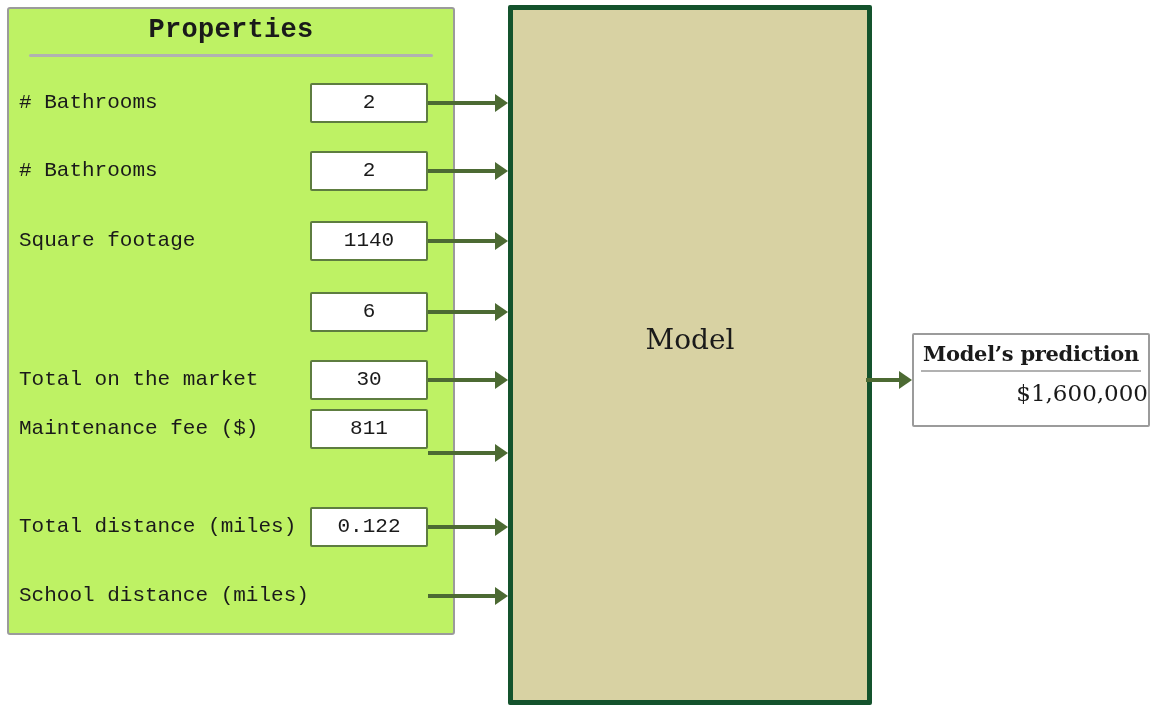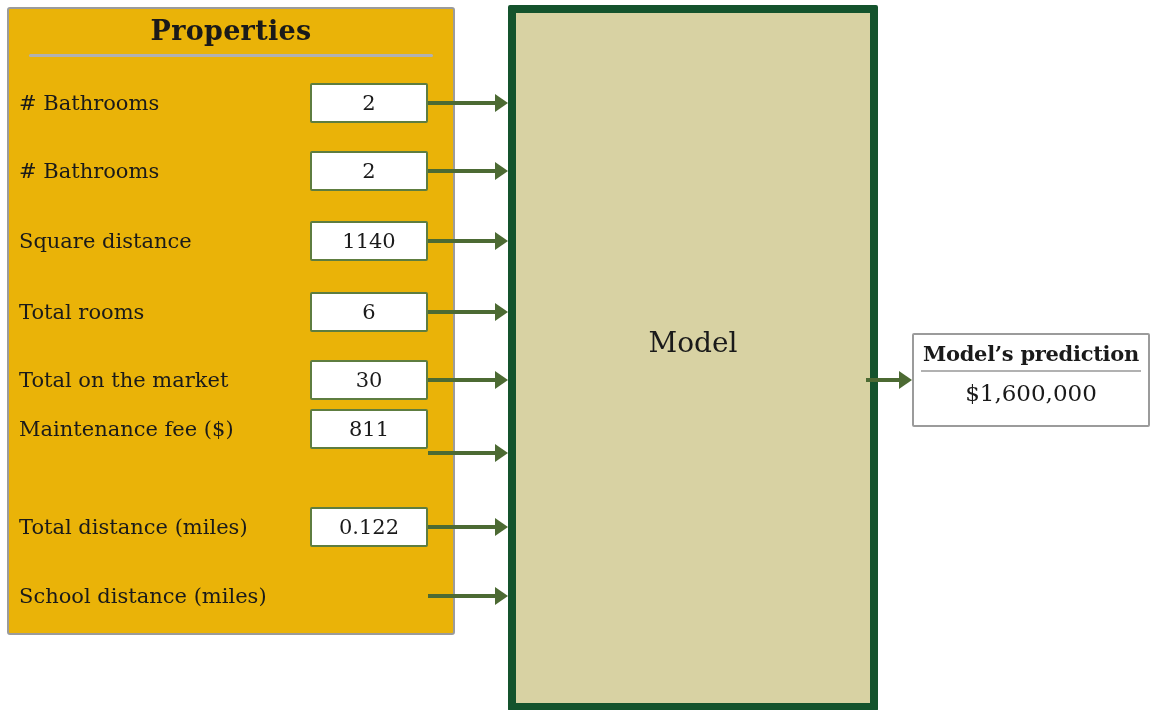--- a/index.html
+++ b/index.html
@@ -17,23 +17,24 @@
     overflow: hidden;
   }
 
   
   .props-panel {
     position: absolute;
     left: 7px;
     top: 7px;
     width: 444px;
     height: 624px;
-    background: #eab308;
+    background: #bef264;
     border: 2px solid #9b9b9b;
     border-radius: 3px;
+    font-family: Liberation Mono, monospace;
   }
   .props-title {
     position: absolute;
     top: 6px;
     left: 0;
     width: 100%;
     text-align: center;
     font-size: 27px;
     font-weight: bold;
     letter-spacing: 0.3px;
@@ -104,21 +105,21 @@
   .output-arrow { left: 866px; width: 46px; top: 371px; }
 
   
   .model-box {
     position: absolute;
     left: 508px;
     top: 5px;
     width: 354px;
     height: 690px;
     background: #d8d2a3;
-    border: 8px solid #14532d;
+    border: 5px solid #14532d;
     border-radius: 2px;
   }
   .model-label {
     position: absolute;
     top: 313px;
     left: 0;
     width: 100%;
     text-align: center;
     font-size: 28px;
   }
@@ -142,21 +143,21 @@
     letter-spacing: -0.3px;
     white-space: nowrap;
   }
   .pred-divider {
     height: 2px;
     background: #b1b1b1;
     margin: 4px 7px 0 7px;
   }
   .pred-value {
     margin-top: 8px;
-    text-align: center;
+    text-align: right;
     font-size: 23px;
   }
 </style>
 </head>
 <body>
 
 <div class="stage">
 
   <div class="props-panel">
     <div class="props-title">Properties</div>
@@ -164,25 +165,24 @@
 
     <div class="prop-row" style="top:74px">
       <span class="prop-label"># Bathrooms</span>
       <span class="prop-value-box">2</span>
     </div>
     <div class="prop-row" style="top:142px">
       <span class="prop-label"># Bathrooms</span>
       <span class="prop-value-box">2</span>
     </div>
     <div class="prop-row" style="top:212px">
-      <span class="prop-label">Square distance</span>
+      <span class="prop-label">Square footage</span>
       <span class="prop-value-box">1140</span>
     </div>
     <div class="prop-row" style="top:283px">
-      <span class="prop-label">Total rooms</span>
       <span class="prop-value-box">6</span>
     </div>
     <div class="prop-row" style="top:351px">
       <span class="prop-label">Total on the market</span>
       <span class="prop-value-box">30</span>
     </div>
     <div class="prop-row" style="top:400px">
       <span class="prop-label">Maintenance fee ($)</span>
       <span class="prop-value-box">811</span>
     </div>

